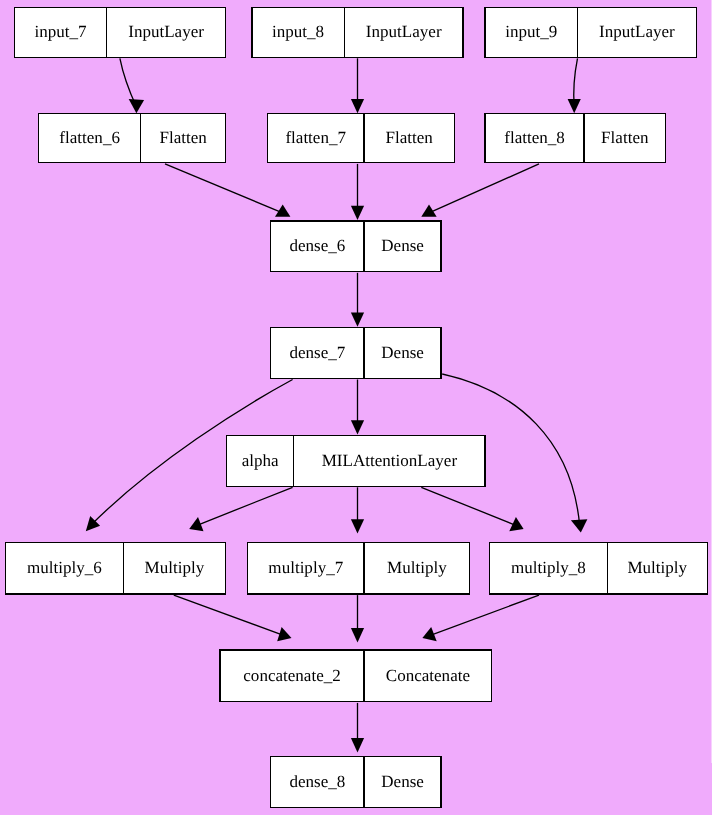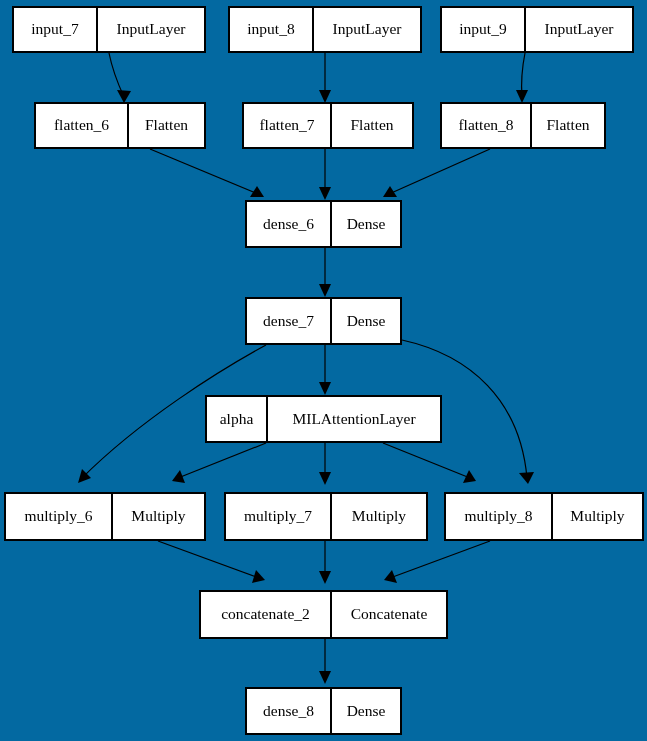--- a/index.html
+++ b/index.html
@@ -10,21 +10,21 @@
   body {
     width: 647px;
     height: 741px;
     overflow: hidden;
     font-family: "Liberation Serif", "DejaVu Serif", serif;
   }
   #graph-root {
     position: relative;
     width: 647px;
     height: 741px;
-    background: #0369a1;
+    background: #f0abfc;
   }
   svg#graph-svg {
     display: block;
     width: 647px;
     height: 741px;
   }
   .node-box {
     fill: #ffffff;
     stroke: #000000;
     stroke-width: 1.1;

